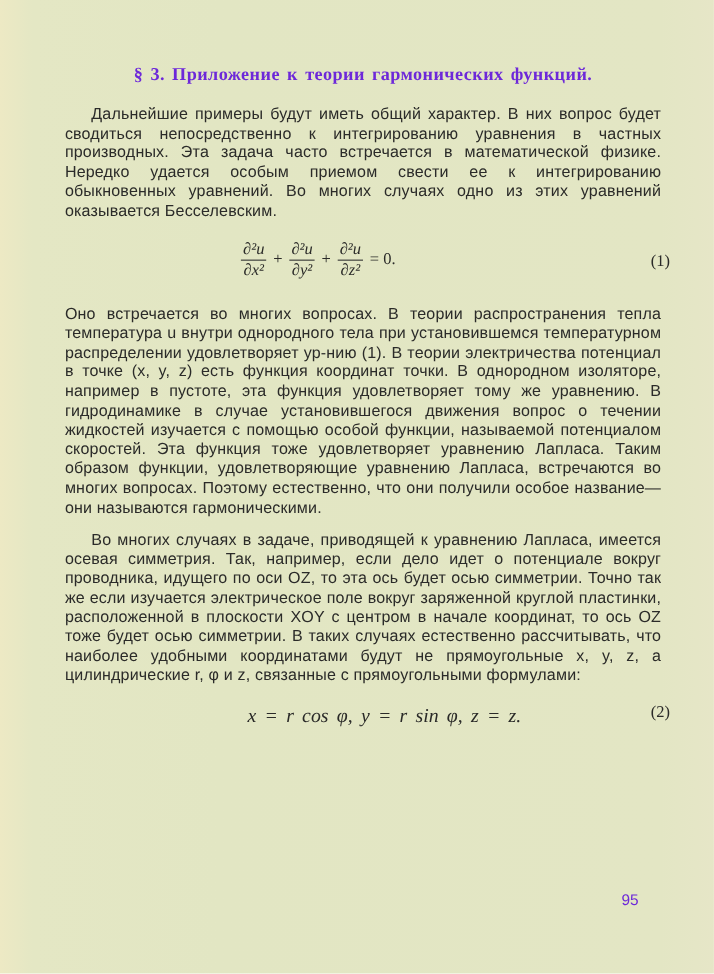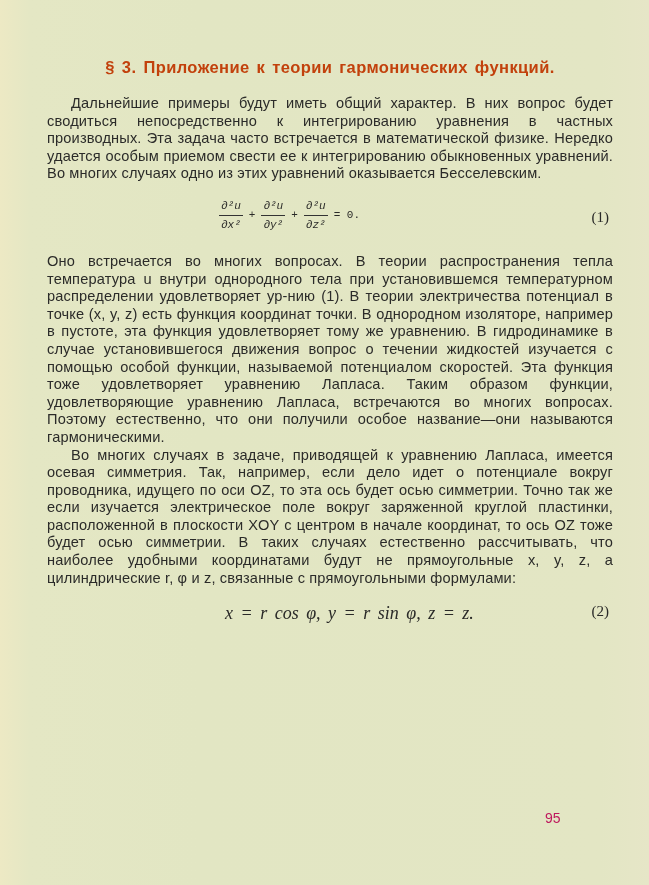--- a/index.html
+++ b/index.html
@@ -5,53 +5,53 @@
   html, body { margin: 0; padding: 0; }
   body {
     width: 649px; height: 885px; overflow: hidden;
     background: linear-gradient(90deg, #ede9c4 0px, #e4e7c4 30px, #e2e6c3 200px, #e3e6c4 600px, #e6e6c7 649px);
     font-family: "Liberation Serif", "DejaVu Serif", serif;
     color: #2a2a28;
     position: relative;
   }
   .page { position: absolute; left: 47px; top: 58px; width: 566px; }
   .title {
-    font-family: Liberation Sans, sans-serif;
+    font-family: Liberation Serif, serif;
     font-weight: bold; font-size: 16.5px; letter-spacing: 0.4px;
-    text-align: center; margin: 0 0 18px 0; color: #c2410c;
+    text-align: center; margin: 0 0 18px 0; color: #6d28d9;
     word-spacing: 2px;
   }
   .para {
     font-size: 14.6px; line-height: 17.6px;
-    text-align: justify; margin: 0; text-indent: 24px;
+    text-align: justify; margin: 12px; text-indent: 24px;
     font-family: "Liberation Sans", "DejaVu Sans", sans-serif;
     letter-spacing: 0.15px; color: #2b2b29;
   }
   .para.noindent { text-indent: 0; }
   .formula-row {
     position: relative; height: 52px; margin: 10px 0 8px 0;
   }
   .formula {
     position: absolute; left: 170px; top: 4px;
-    display: flex; align-items: center; font-size: 11px;
-    font-family: Liberation Mono, monospace; font-style: italic;
+    display: flex; align-items: center; font-size: 15px;
+    font-family: Liberation Serif, serif; font-style: italic;
   }
   .frac { display: inline-flex; flex-direction: column; align-items: center; margin: 0 2px; }
   .frac .num { border-bottom: 1px solid #333; padding: 0 2px; line-height: 18px; }
   .frac .den { padding: 0 2px; line-height: 18px; }
   .op { font-style: normal; margin: 0 4px; }
   .eqnum { position: absolute; right: 4px; top: 16px; font-size: 15px; font-family: "Liberation Serif", serif; }
   .formula2-row { position: relative; height: 26px; margin: 14px 0 0 0; }
   .formula2 {
     position: absolute; left: 178px; top: 2px; font-size: 18px; font-style: italic;
     font-family: "Liberation Serif", "DejaVu Serif", serif; word-spacing: 3px;
   }
   .page-number {
-    position: absolute; left: 545px; top: 810px; font-size: 14px;
-    font-family: "Liberation Sans", sans-serif; color: #be185d;
+    position: absolute; left: 565px; top: 810px; font-size: 14px;
+    font-family: "Liberation Sans", sans-serif; color: #6d28d9;
   }
 </style>
 </head>
 <body>
 
 <div class="page">
   <h3 class="title">§ 3. Приложение к теории гармонических функций.</h3>
 
   <p class="para">Дальнейшие примеры будут иметь общий характер. В них вопрос будет сводиться непосредственно к интегрированию уравнения в частных производных. Эта задача часто встречается в математической физике. Нередко удается особым приемом свести ее к интегрированию обыкновенных уравнений. Во многих случаях одно из этих уравнений оказывается Бесселевским.</p>
 

